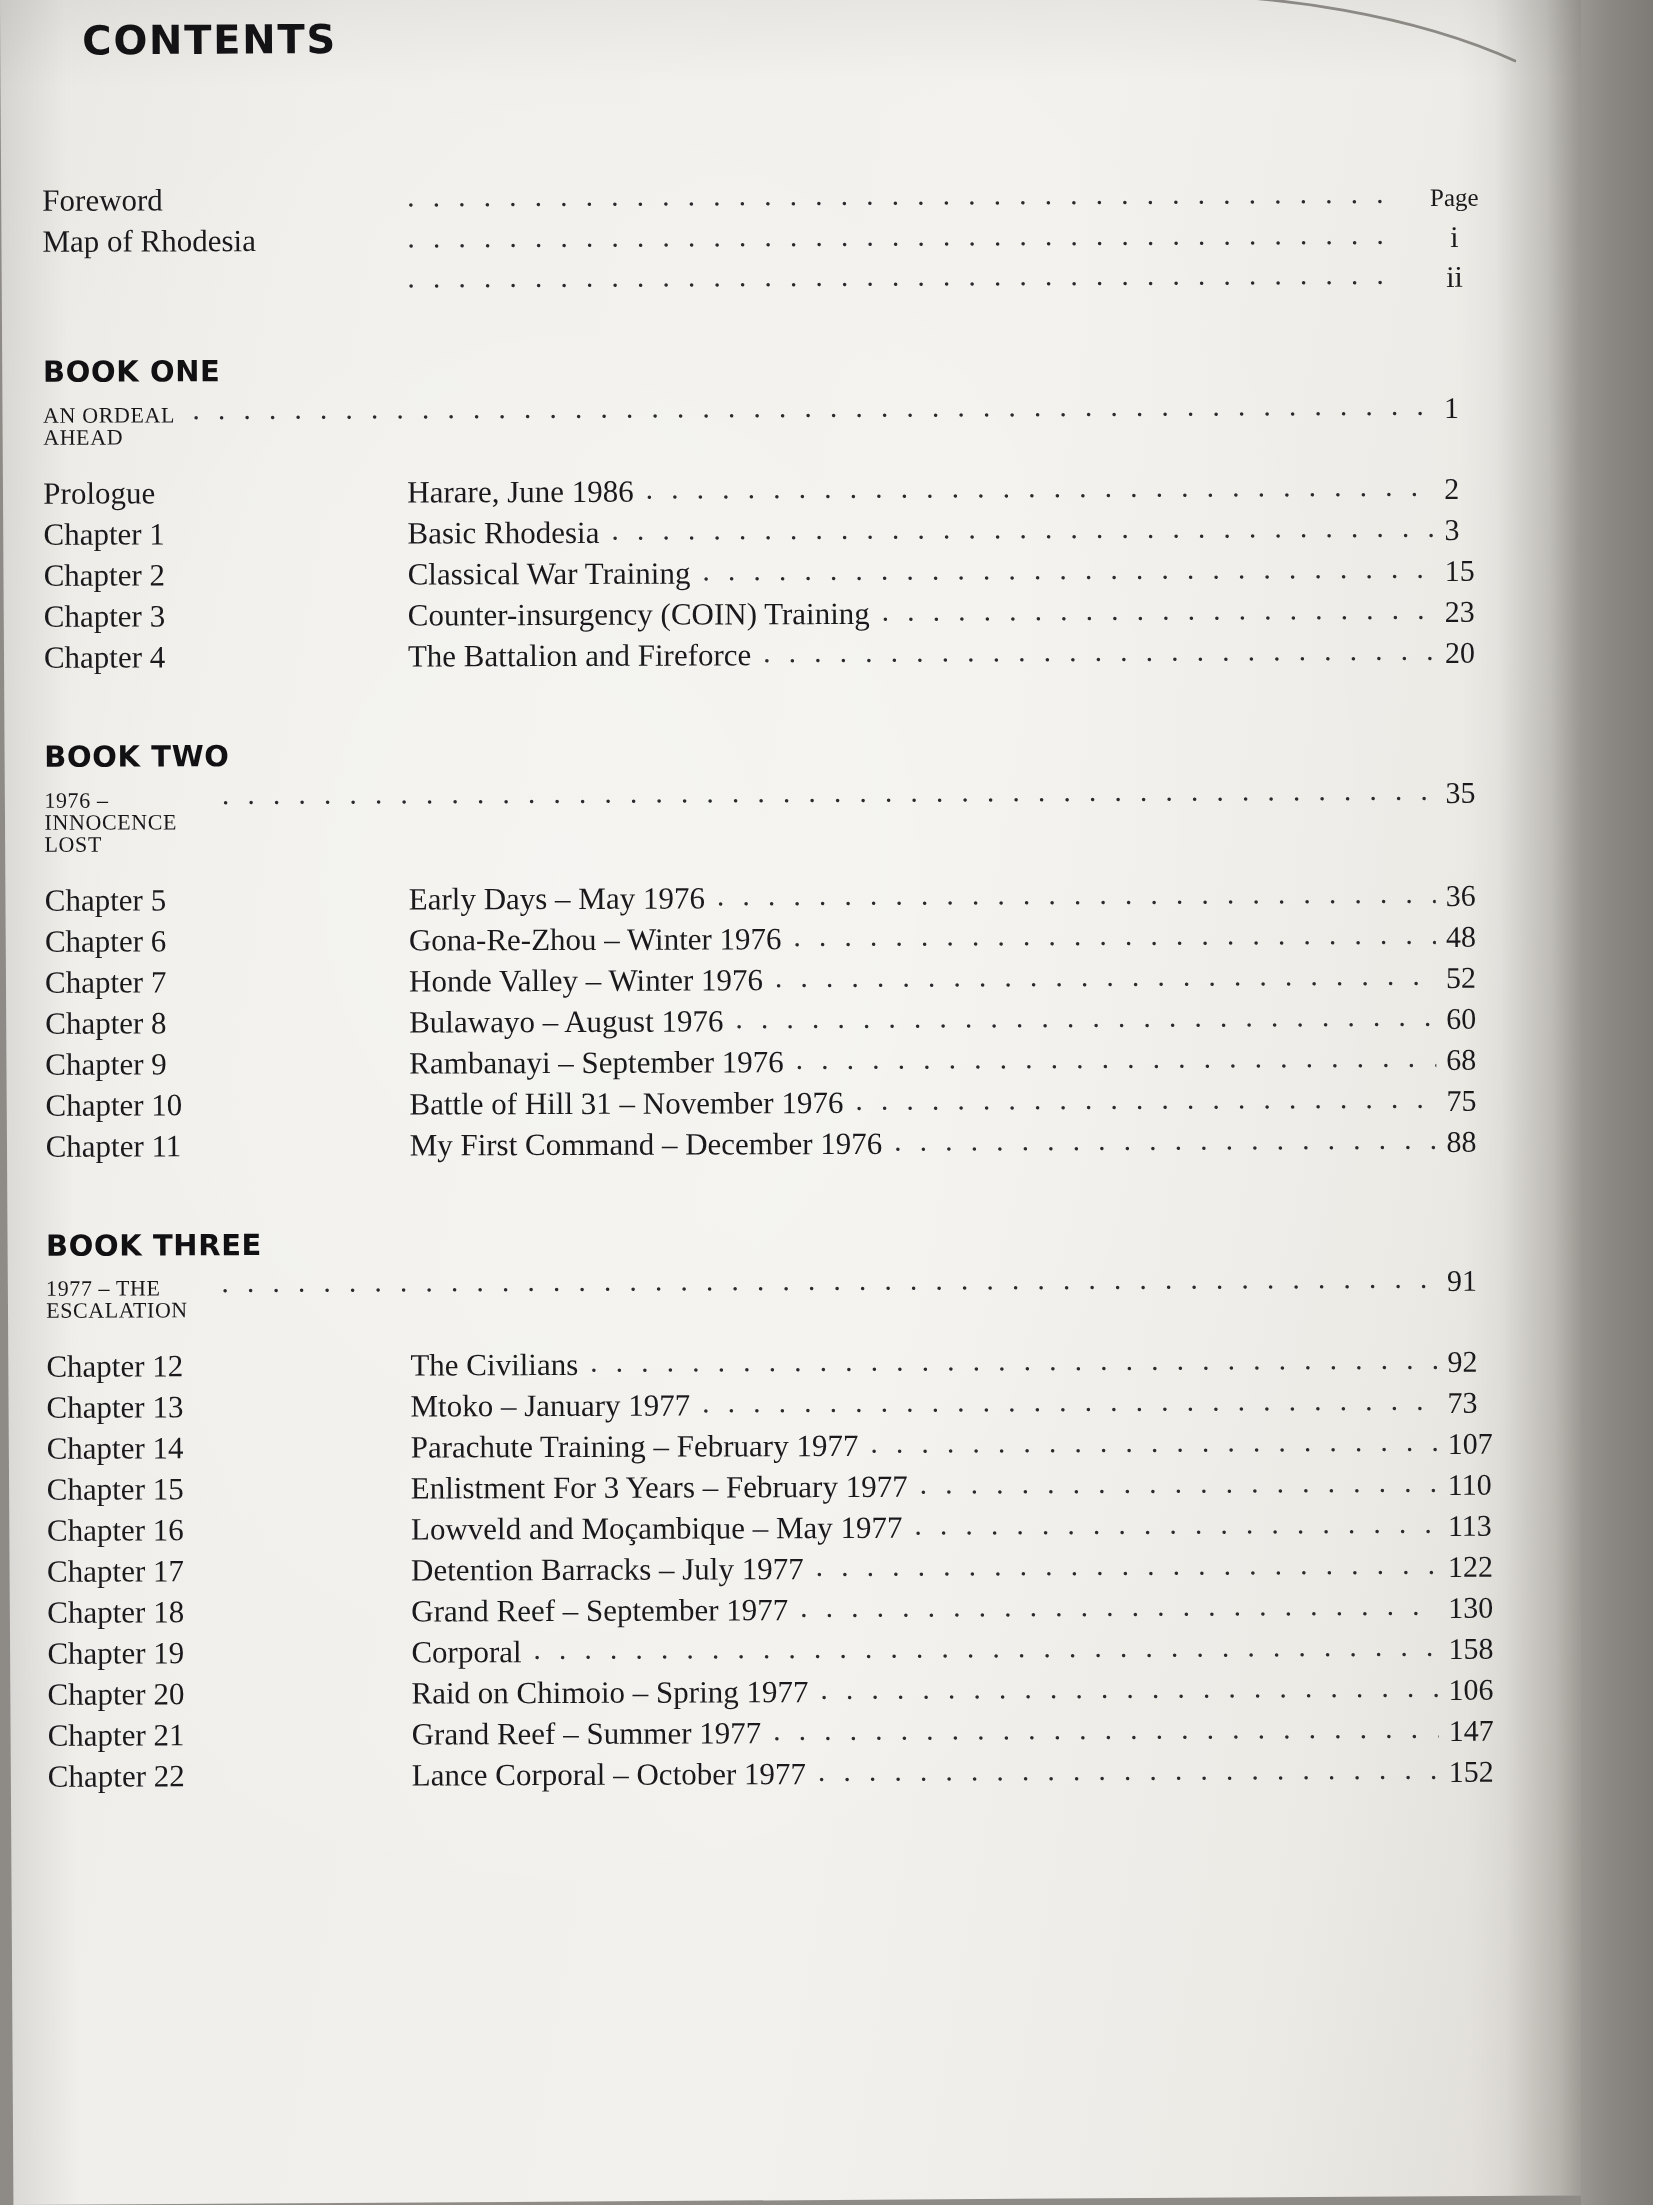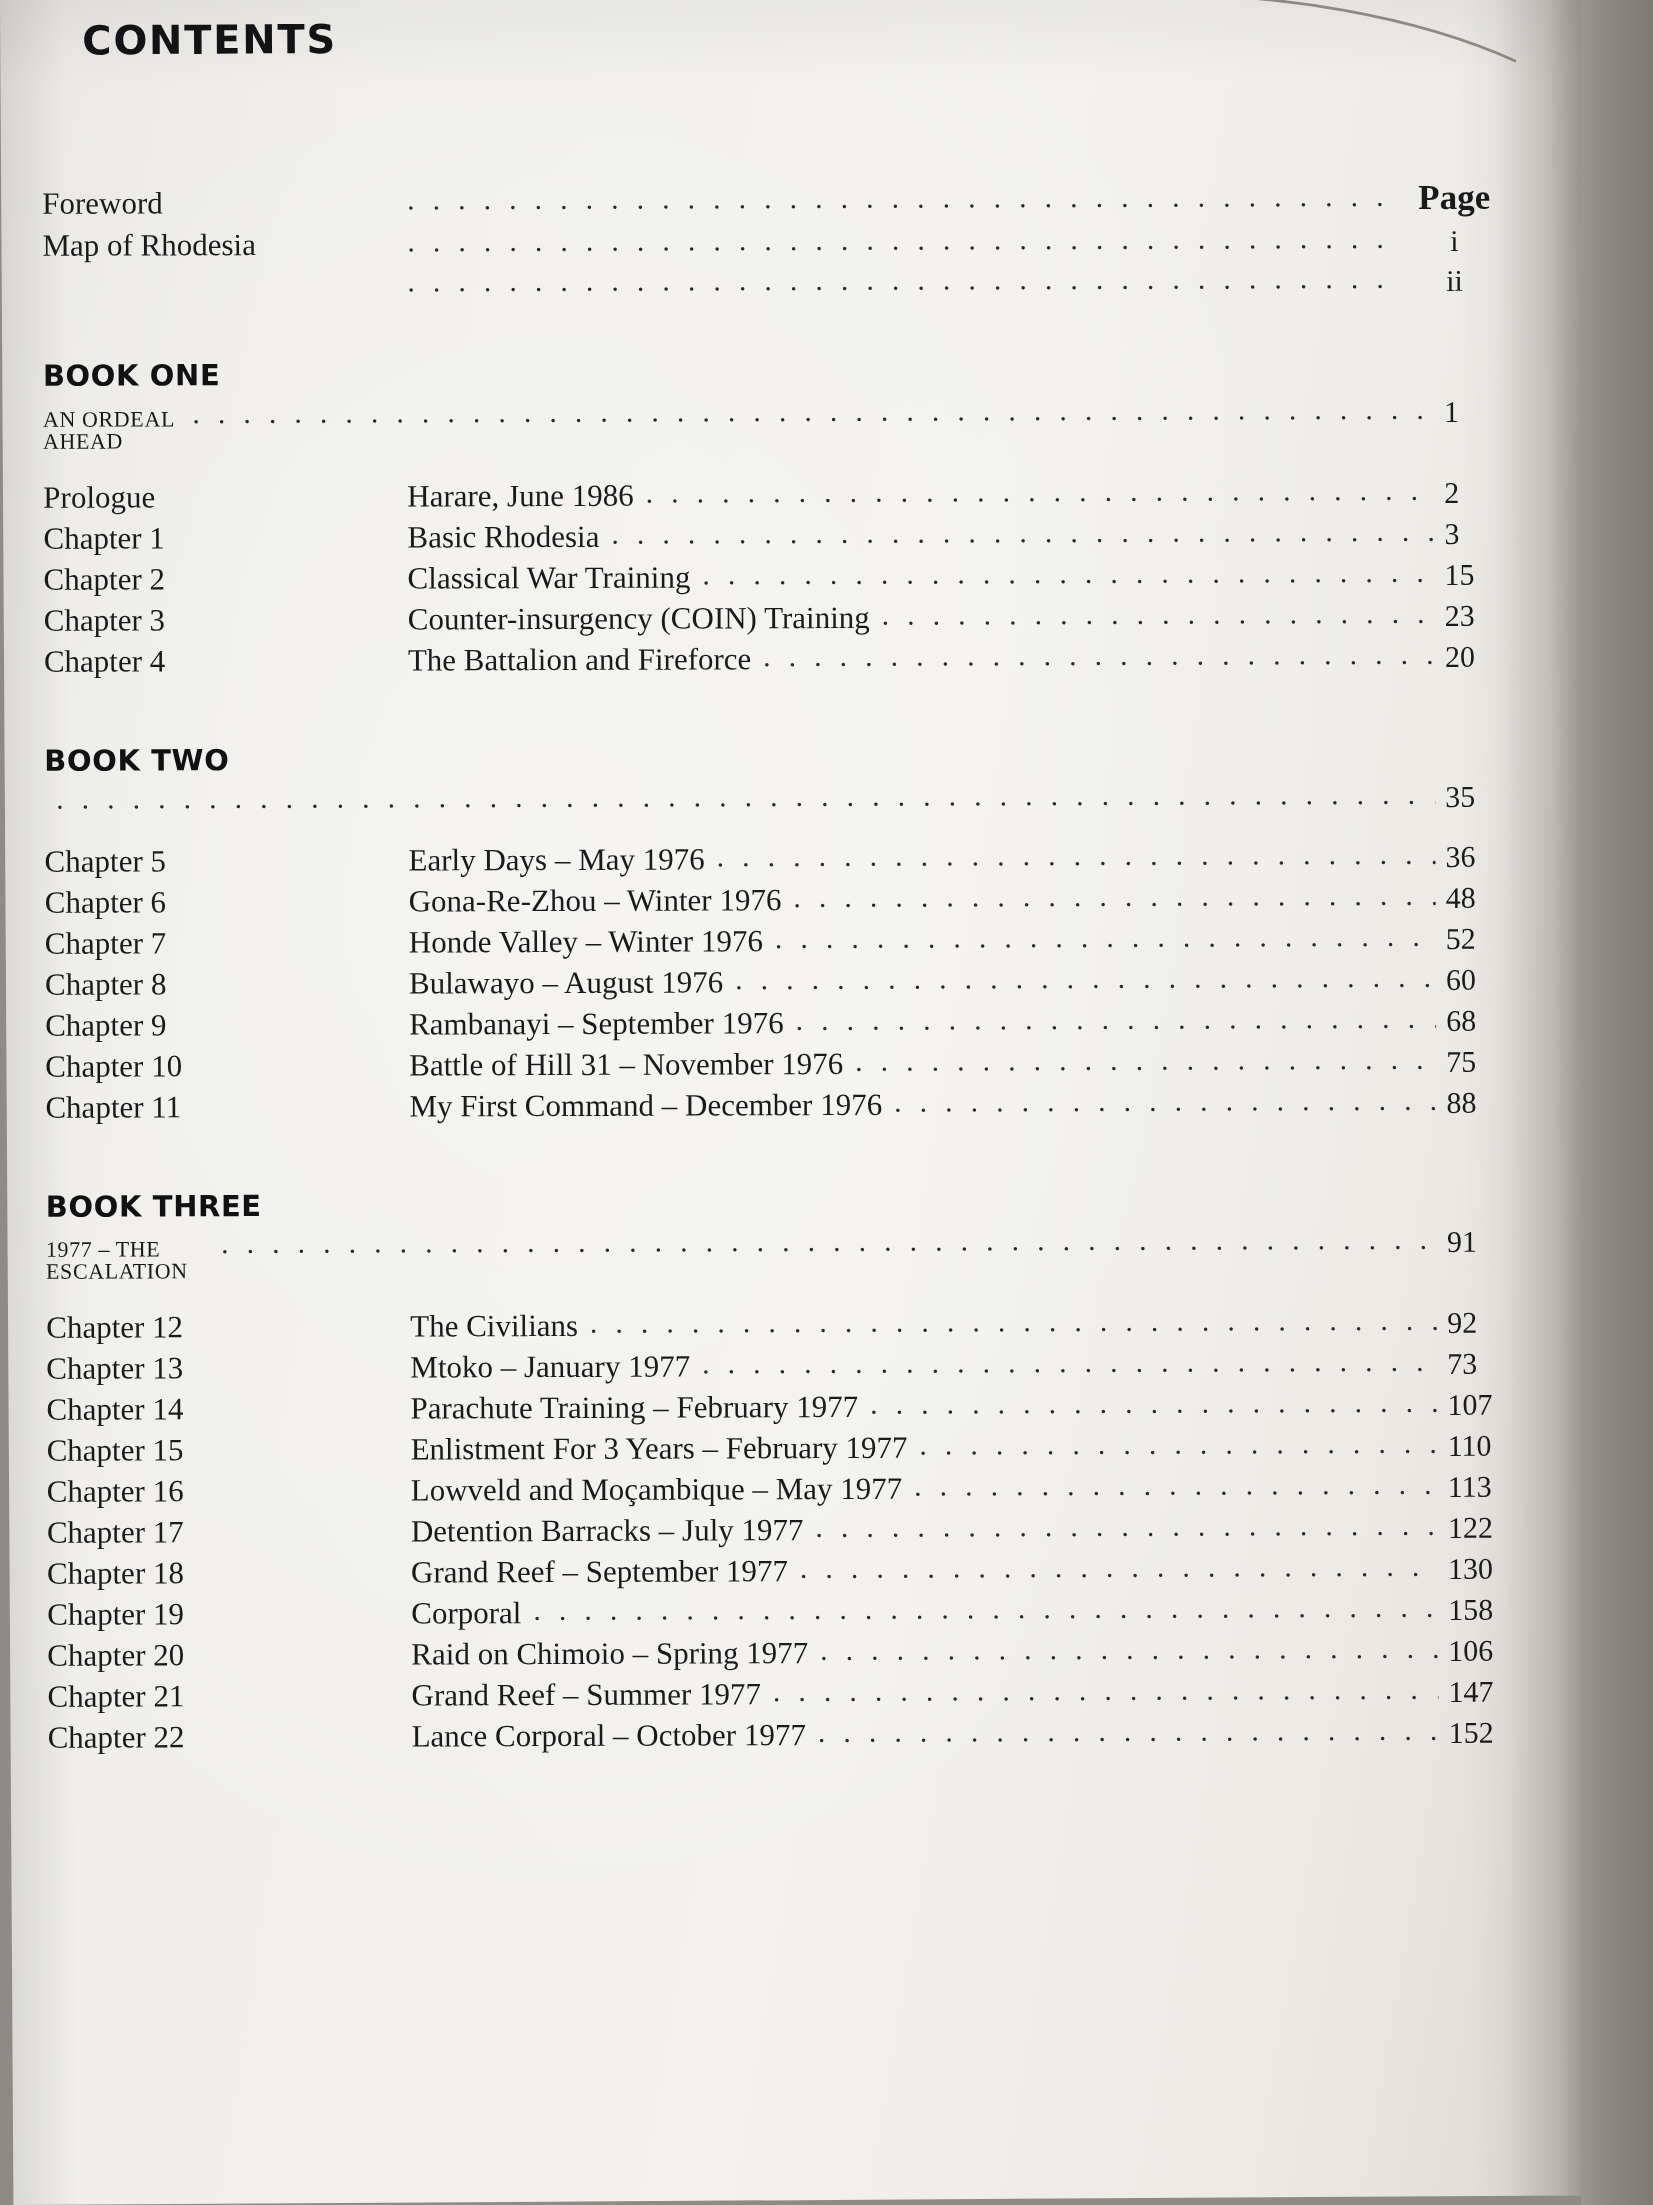--- a/index.html
+++ b/index.html
@@ -162,21 +162,21 @@
 <div id="page">
   <div class="content">
 
     <h1 class="contents-title">CONTENTS</h1>
 
     <div class="toc">
 
       <div class="row front-row rowpad">
         <span class="label">Foreword</span>
         <span class="dots">. . . . . . . . . . . . . . . . . . . . . . . . . . . . . . . . . . . . . . . . . . . . . . . . . . . . . . . . . . . . . . . . . . . . . . . . . . . . .</span>
-        <span class="page" style="width:110px;font-size:35px;font-weight:bold;">Page</span>
+        <span class="page" style="width:110px;font-size:25px;">Page</span>
       </div>
 
       <div class="row front-row rowpad">
         <span class="label">Map of Rhodesia</span>
         <span class="dots">. . . . . . . . . . . . . . . . . . . . . . . . . . . . . . . . . . . . . . . . . . . . . . . . . . . . . . . . . . . . . . . . . . . . . . . . . . . . .</span>
         <span class="page" style="width:110px;">i</span>
       </div>
 
       <div class="row front-row rowpad">
         <span class="label"></span>
@@ -227,20 +227,21 @@
           <span class="page">20</span>
         </div>
       </div>
 
       <div class="sp-xl"></div>
 
       <div>
         <div class="book-head">BOOK TWO</div>
         <div class="sp-sm"></div>
         <div class="row">
+          <span class="book-sub">1976 – INNOCENCE LOST</span>
           <span class="dots">. . . . . . . . . . . . . . . . . . . . . . . . . . . . . . . . . . . . . . . . . . . . . . . . . . . . . . . . . . . . . . . . . . . . . . . . . . . . .</span>
           <span class="page">35</span>
         </div>
         <div class="sp-md"></div>
 
         <div class="row rowpad">
           <span class="label chap">Chapter 5</span>
           <span class="title">Early Days – May 1976</span>
           <span class="dots">. . . . . . . . . . . . . . . . . . . . . . . . . . . . . . . . . . . . . . . . . . . . . . . . . . . . . . . . . . . . . . . . . . . . . . . . . . . . .</span>
           <span class="page">36</span>

